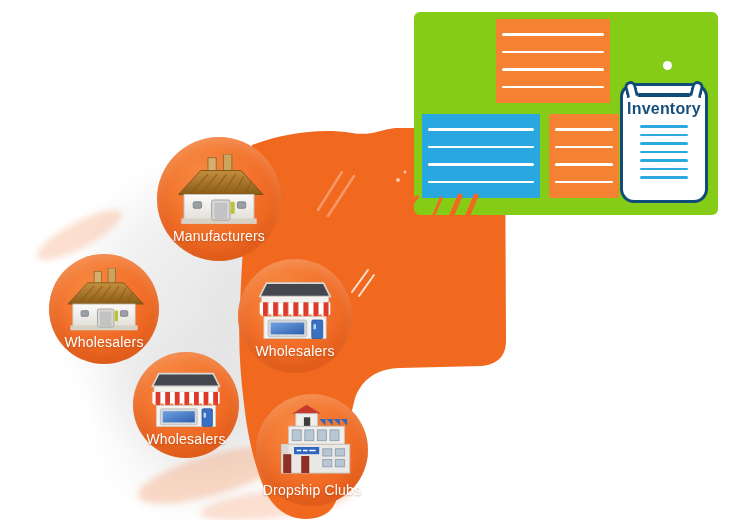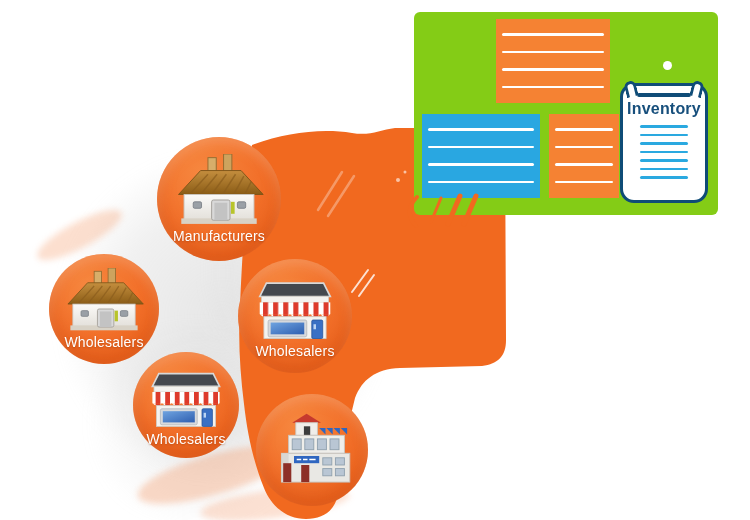--- a/index.html
+++ b/index.html
@@ -256,13 +256,14 @@
       </g>
     <g fill="#b9c6d4" stroke="#8fa0ae">
       <rect x="62" y="52" width="10" height="8"></rect>
         <rect x="76" y="52" width="10" height="8"></rect>
       <rect x="62" y="64" width="10" height="8"></rect>
         <rect x="76" y="64" width="10" height="8"></rect>
     </g>
     <rect x="18" y="58" width="9" height="21" fill="#8d2f27"></rect>
     <rect x="38" y="60" width="9" height="19" fill="#8d2f27"></rect>
   </svg>
+  <span class="label">Dropship Clubs</span>
 </div>
 
 </body></html>

